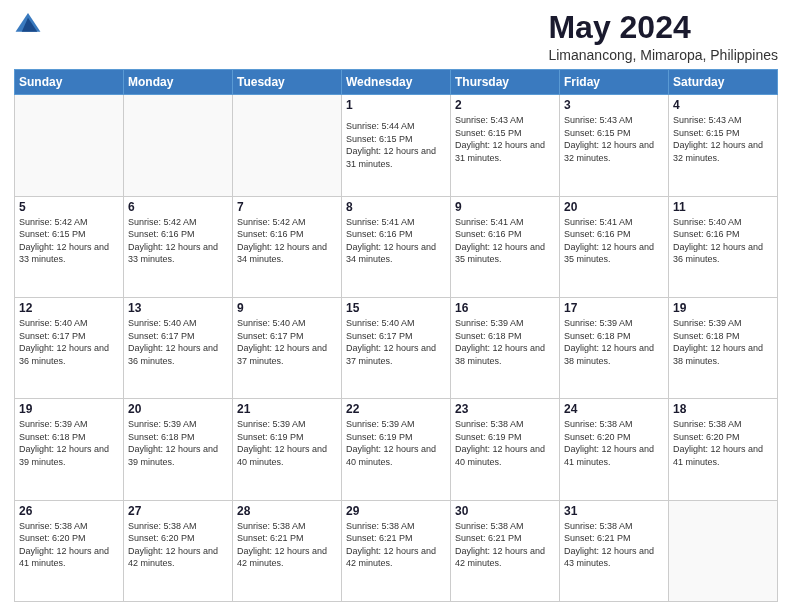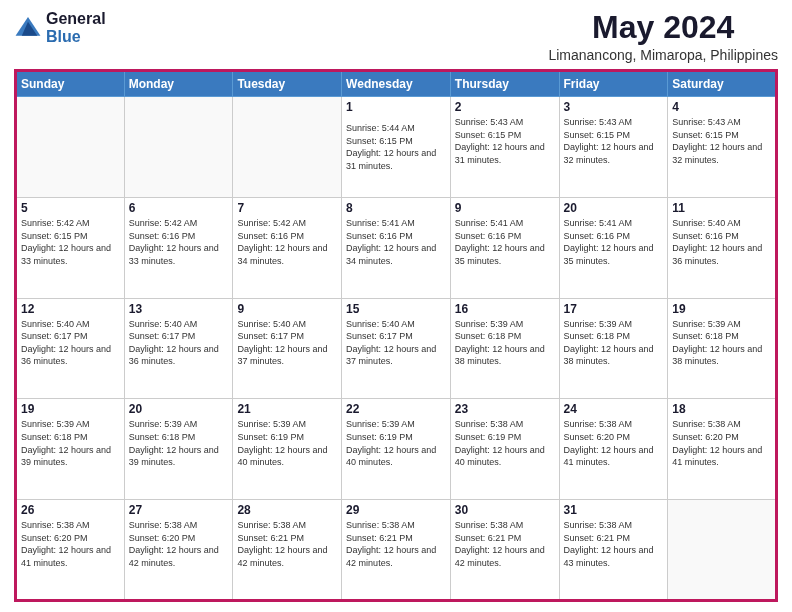--- a/index.html
+++ b/index.html
@@ -41,36 +41,36 @@
     .logo-blue {
       font-size: 16px;
       font-weight: bold;
       color: #2b6cb0;
     }
     .logo-icon {
       width: 28px;
       height: 28px;
     }
     .title-block {
-      text-align: center;
+      text-align: left;
     }
     .month-year {
       font-size: 32px;
       font-weight: bold;
       color: #1a1a2e;
       line-height: 1.1;
     }
     .location {
       font-size: 14px;
       color: #333;
       margin-top: 2px;
     }
     .calendar {
       flex: 1;
-      border: 3px solid #be185d;
+      border: 1px solid #be185d;
       border-collapse: collapse;
       width: 100%;
       table-layout: fixed;
     }
     .calendar th {
       background-color: #3a7abf;
       color: #fff;
       font-size: 12px;
       font-weight: bold;
       padding: 5px 4px;
@@ -107,24 +107,20 @@
 </head>
 <body>
 
 <div class="page">
   <div class="header">
     <div class="logo">
       <svg class="logo-icon" viewBox="0 0 36 36">
         <polygon points="18,4 34,28 2,28" fill="#3a7abf"></polygon>
         <polygon points="18,10 30,28 10,28" fill="#1a4a8a"></polygon>
       </svg>
-      <div class="logo-text">
-        <span class="logo-general">General</span>
-        <span class="logo-blue">Blue</span>
-      </div>
     </div>
     <div class="title-block">
       <div class="month-year">May 2024</div>
       <div class="location">Limanancong, Mimaropa, Philippines</div>
     </div>
   </div>
 
   <table class="calendar">
     <thead>
       <tr>

